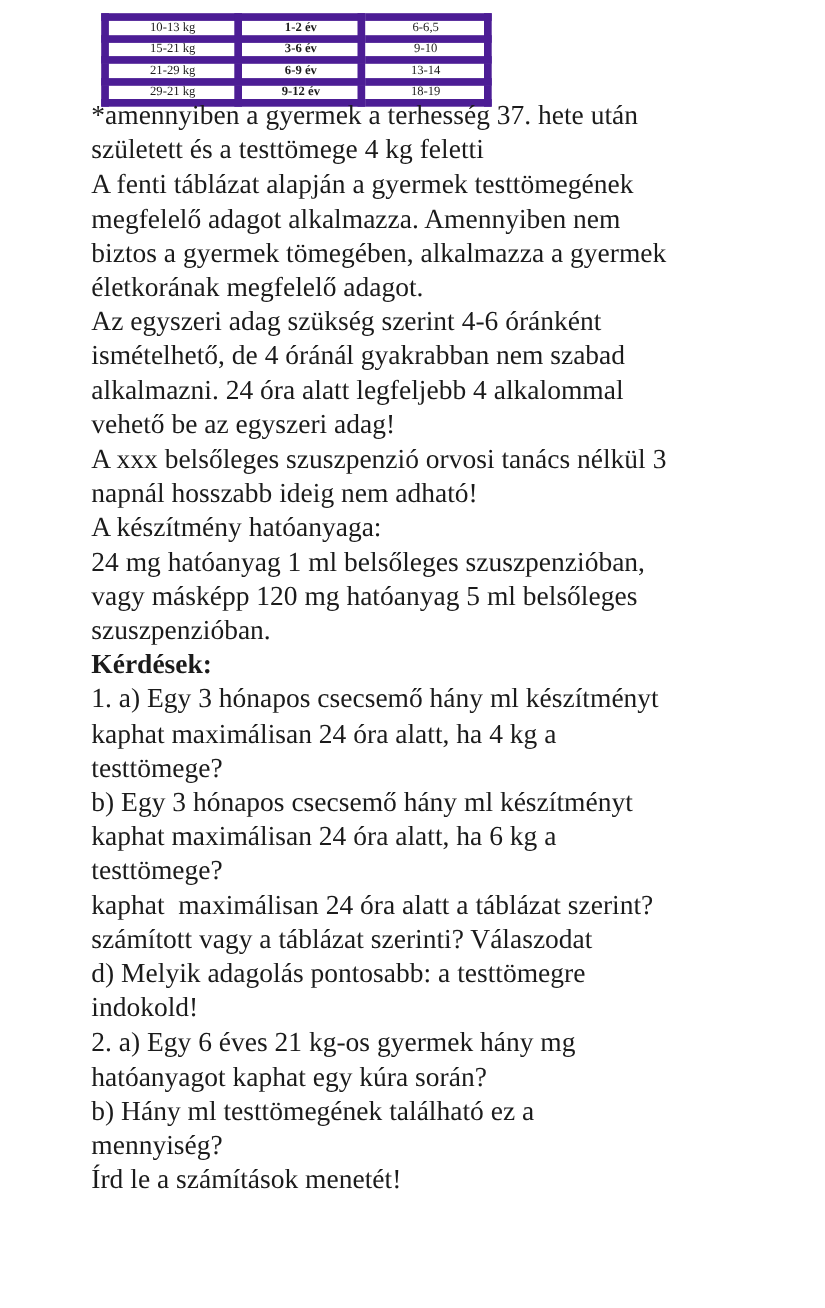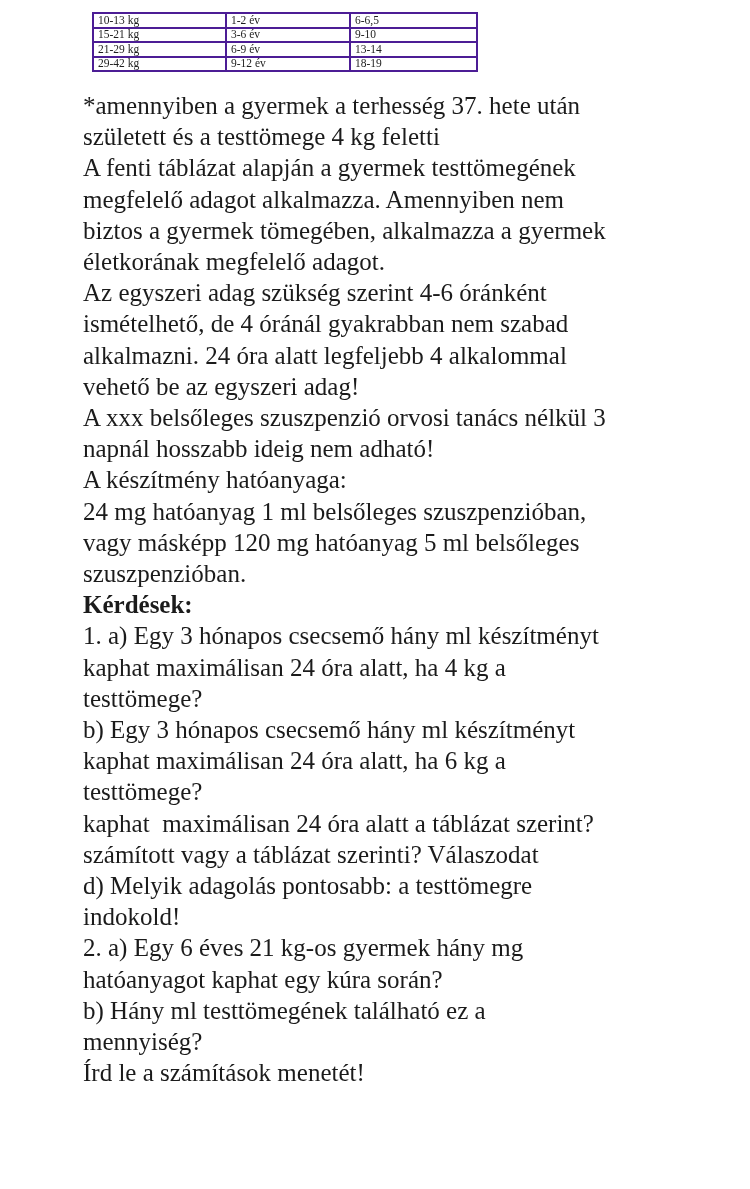--- a/index.html
+++ b/index.html
@@ -18,31 +18,32 @@
   
   .dosage-table {
     position: absolute;
     left: 92px;
     top: 12px;
     border-collapse: collapse;
     table-layout: fixed;
     color: #1d1d1d;
   }
   .dosage-table td {
-    border: 2px solid #4c1d95;
+    border: 7px solid #4c1d95;
     font-size: 11.5px;
     line-height: 1;
     height: 12.6px;
-    padding: 0 19px 0 4px;
+    padding: 0 2px 0 4px;
     vertical-align: middle;
     white-space: nowrap;
     overflow: hidden;
+    text-align: center;
   }
   .dosage-table td[data-name="weight-cell"] { width: 108px; }
-  .dosage-table td[data-name="age-cell"]    { width: 99px;  }
+  .dosage-table td[data-name="age-cell"]    { width: 99px; font-weight: bold;  }
   .dosage-table td[data-name="dose-cell"]   { width: 102px; }
 
   
   .text-block {
     position: absolute;
     left: 83px;
     top: 90px;
     width: 600px;
     color: #1b1b1b;
   }
@@ -71,21 +72,21 @@
           <td data-name="weight-cell">15-21 kg</td>
           <td data-name="age-cell">3-6 év</td>
           <td data-name="dose-cell">9-10</td>
         </tr>
         <tr data-name="table-row">
           <td data-name="weight-cell">21-29 kg</td>
           <td data-name="age-cell">6-9 év</td>
           <td data-name="dose-cell">13-14</td>
         </tr>
         <tr data-name="table-row">
-          <td data-name="weight-cell">29-42 kg</td>
+          <td data-name="weight-cell">29-21 kg</td>
           <td data-name="age-cell">9-12 év</td>
           <td data-name="dose-cell">18-19</td>
         </tr>
       </tbody>
   </table>
 
   <div class="text-block" data-name="document-text">
       <div data-name="paragraph-footnote">
         <div class="line" data-name="text-line">*amennyiben a gyermek a terhesség 37. hete után</div>
         <div class="line" data-name="text-line">született és a testtömege 4 kg feletti</div>

